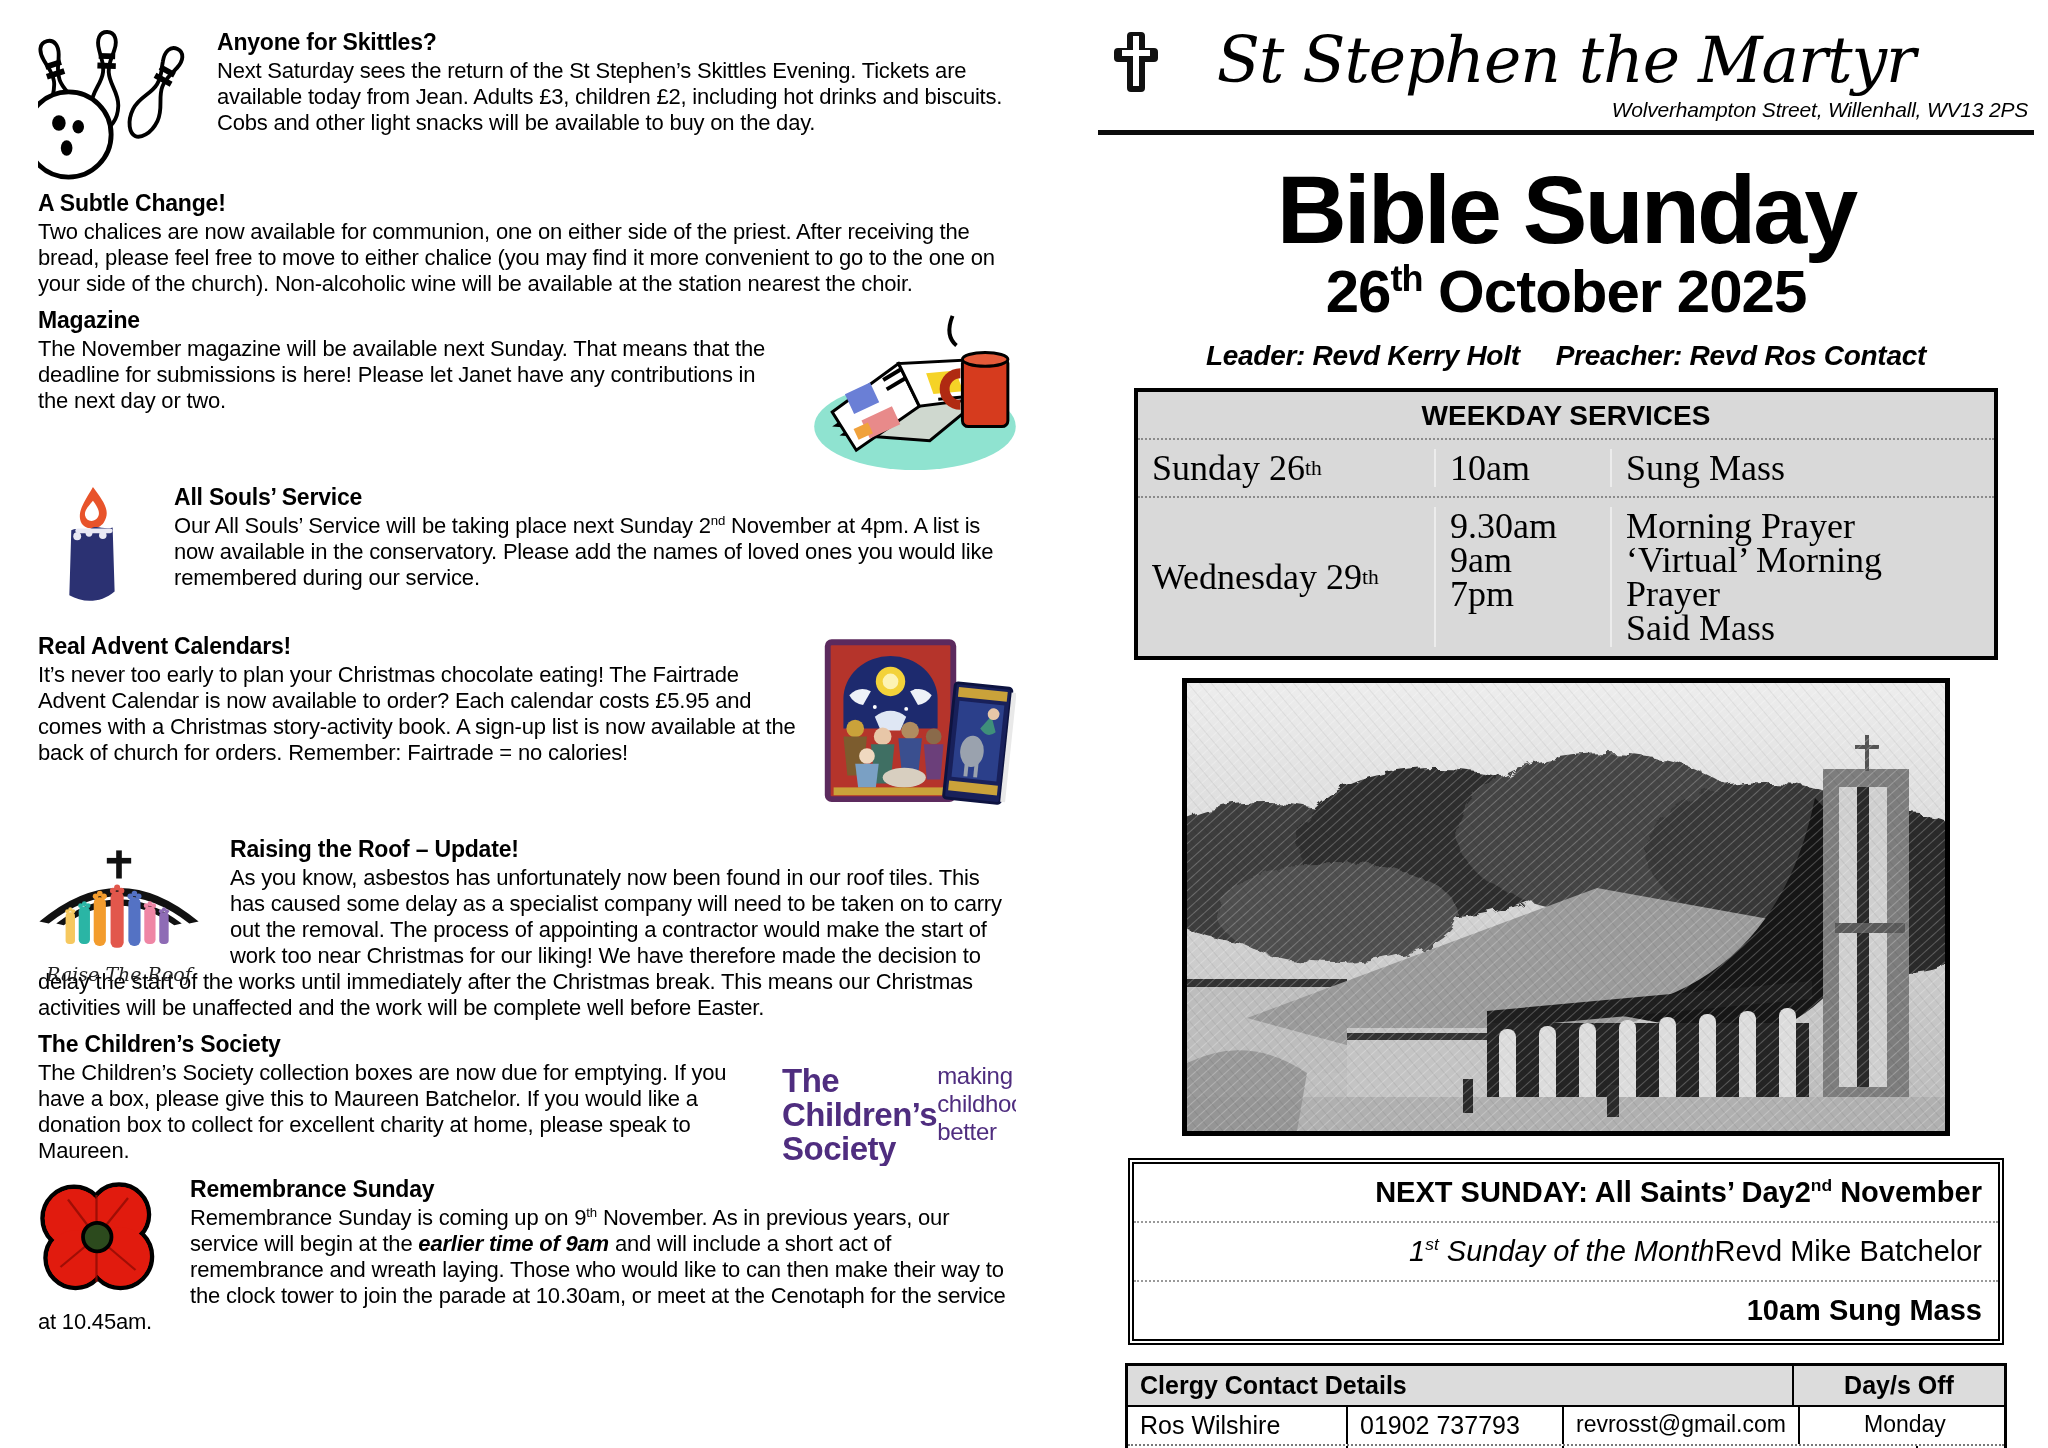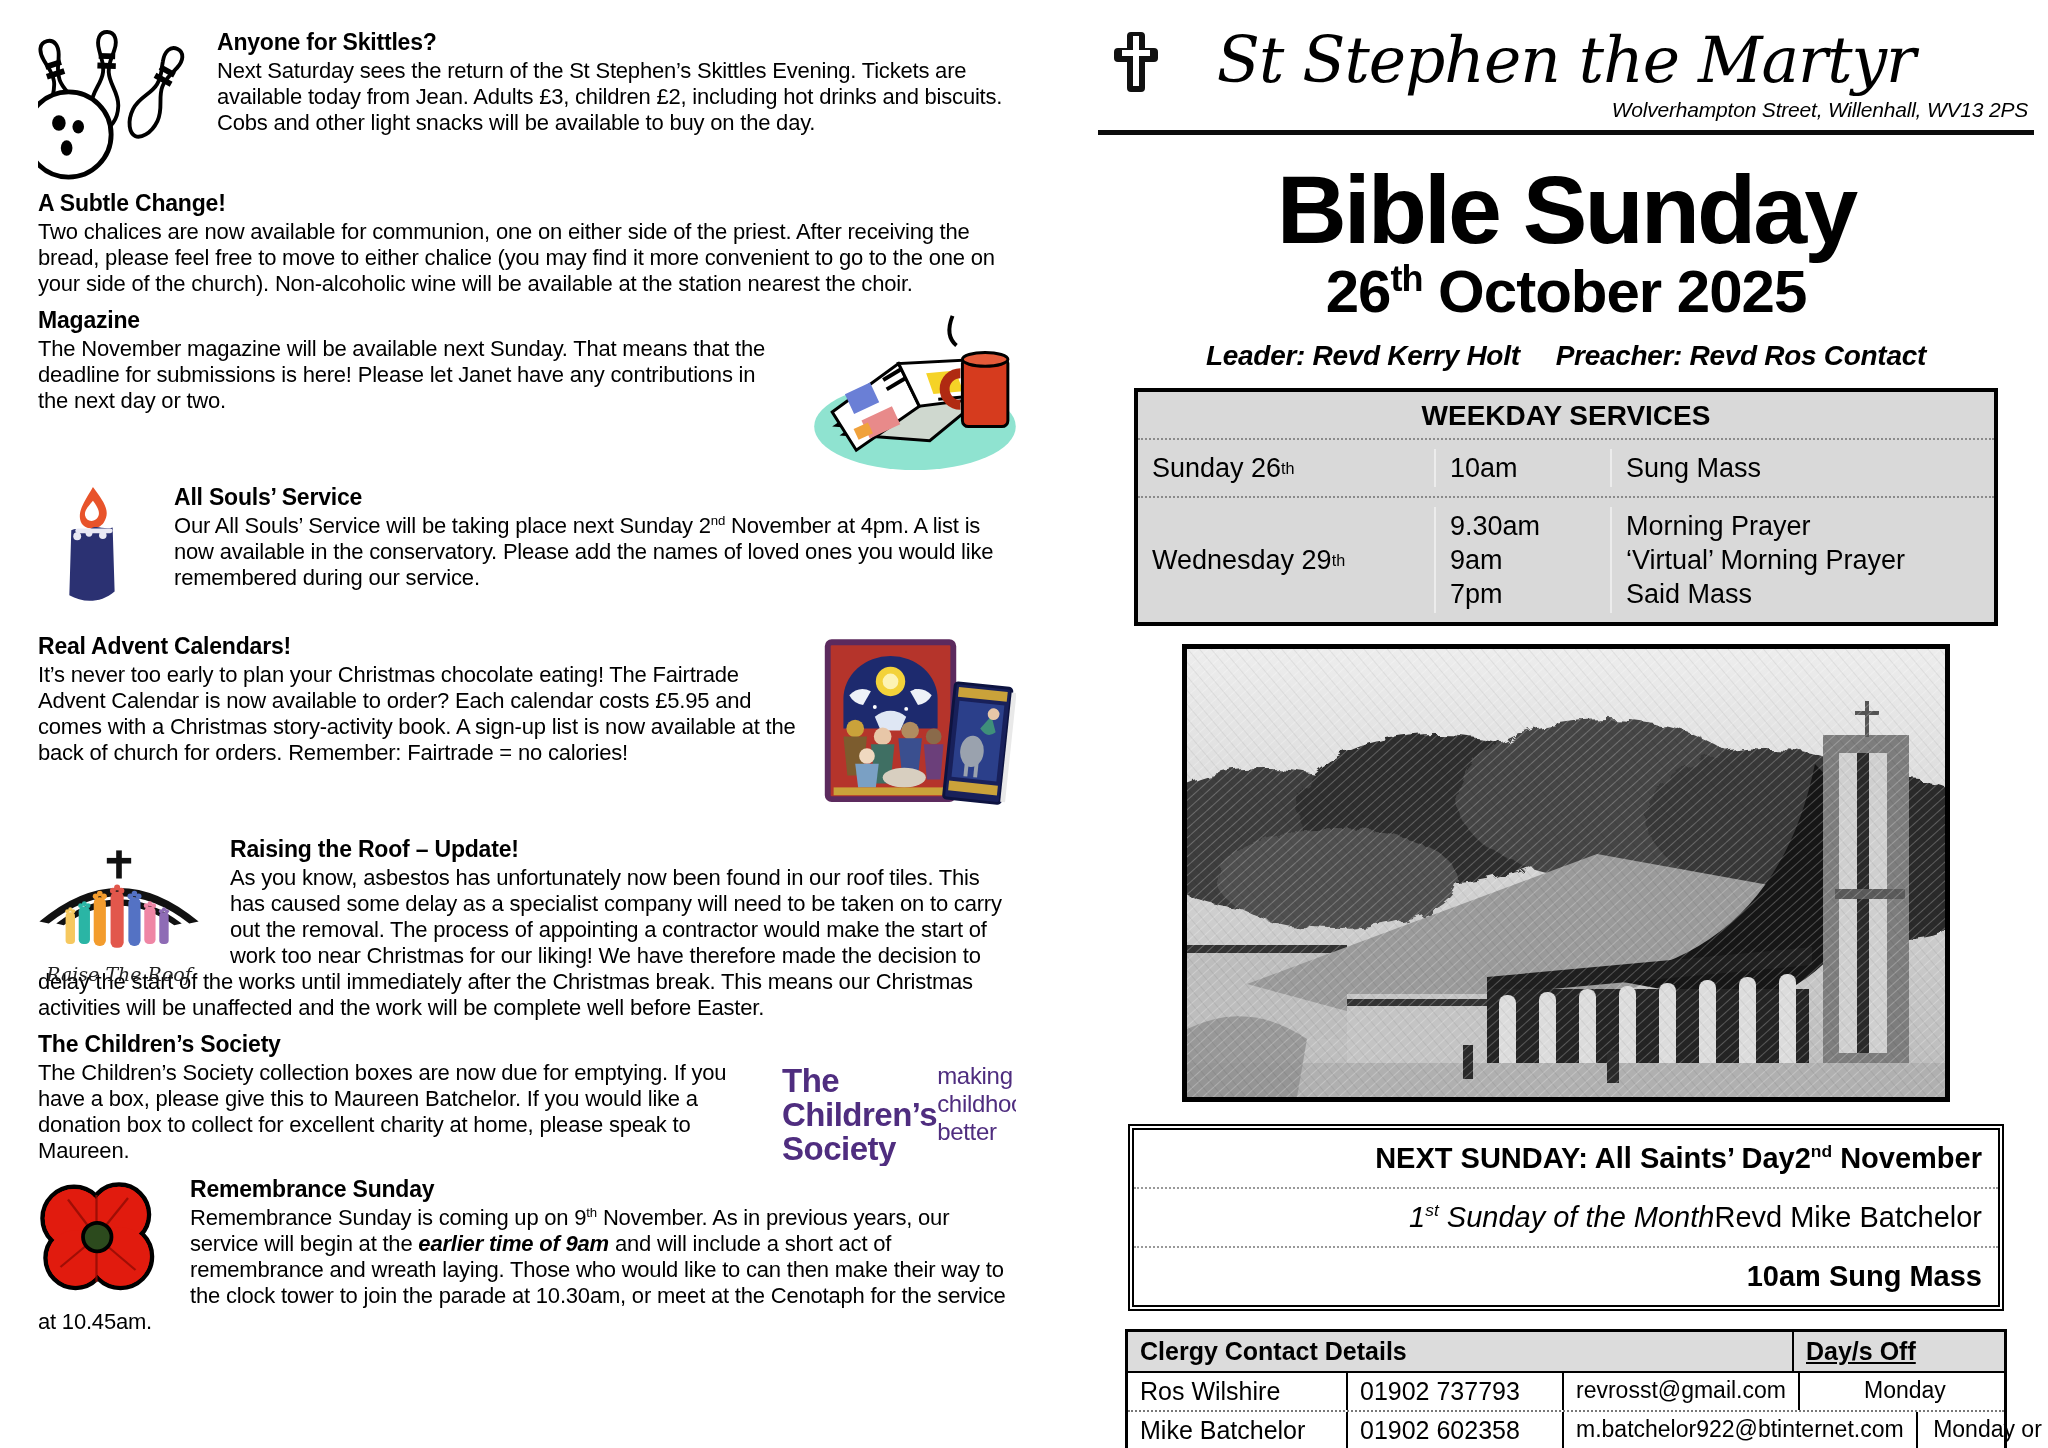--- a/index.html
+++ b/index.html
@@ -33,39 +33,39 @@
   .mast-rule{height:5px;background:#0c0c0c;margin-top:8px;}
   .bible-title{text-align:center;font-weight:bold;font-size:97px;line-height:100px;letter-spacing:-3px;margin-top:8px;}
   .bible-date{text-align:center;font-weight:bold;font-size:60px;line-height:64px;letter-spacing:-1px;}
   .leaders{display:flex;justify-content:center;gap:36px;font-weight:bold;font-style:italic;
            font-size:28px;margin-top:16px;letter-spacing:-0.3px;}
   
   .ws{width:856px;margin:16px auto 0;border:4px solid #000;background:#d9d9d9;}
   .ws-title{text-align:center;font-weight:bold;font-size:28px;padding:8px 0 6px;border-bottom:2px dotted #8a8a8a;}
   .ws-row{display:grid;grid-template-columns:296px 176px 1fr;padding:9px 0;border-bottom:2px dotted #8a8a8a;}
   .ws-row.last{border-bottom:none;}
-  .ws-cell{font-size:27px;line-height:34px;padding:2px 14px;}
+  .ws-cell{font-size:36px;line-height:34px;padding:2px 14px;font-family:Liberation Serif, serif;}
   .ws-times{border-left:2px solid #ececec;}
   .ws-svc{border-left:2px solid #ececec;}
   .ws-day{display:flex;align-items:center;}
   
   .photo{width:758px;height:448px;border:5px solid #000;margin:18px auto 0;}
   .photo svg{display:block;width:100%;height:100%;}
   
   .ns{width:864px;margin:22px auto 0;border:6px double #000;}
   .ns-row{display:flex;justify-content:flex-end;align-items:baseline;
           padding:12px 16px;border-bottom:2px dotted #999;font-size:29px;}
   .ns-row:last-child{border-bottom:none;}
   .ns .b{font-weight:bold;}
   .ns .it{font-style:italic;}
   
   .cl{width:876px;margin:18px auto 0;border:3px solid #000;font-size:25px;}
   .cl-head{display:grid;grid-template-columns:1fr 212px;background:#dcdcdc;font-weight:bold;border-bottom:2px solid #000;}
   .cl-head .h1{padding:5px 12px;}
-  .cl-head .h2{padding:5px 12px;text-align:left;border-left:2px solid #000;text-decoration:underline;}
+  .cl-head .h2{padding:5px 12px;text-align:center;border-left:2px solid #000;}
   .cl-row{display:grid;grid-template-columns:218px 216px 1fr 212px;border-bottom:2px dotted #777;}
   .cl-row:last-child{border-bottom:none;}
   .cl-row div{padding:4px 12px;}
   .cl-phone{border-left:2px solid #000;}
   .cl-email{border-left:2px solid #000;font-size:23px;}
   .cl-off{border-left:2px solid #000;text-align:center;font-size:23px;}
 </style>
 </head>
 <body>
 

